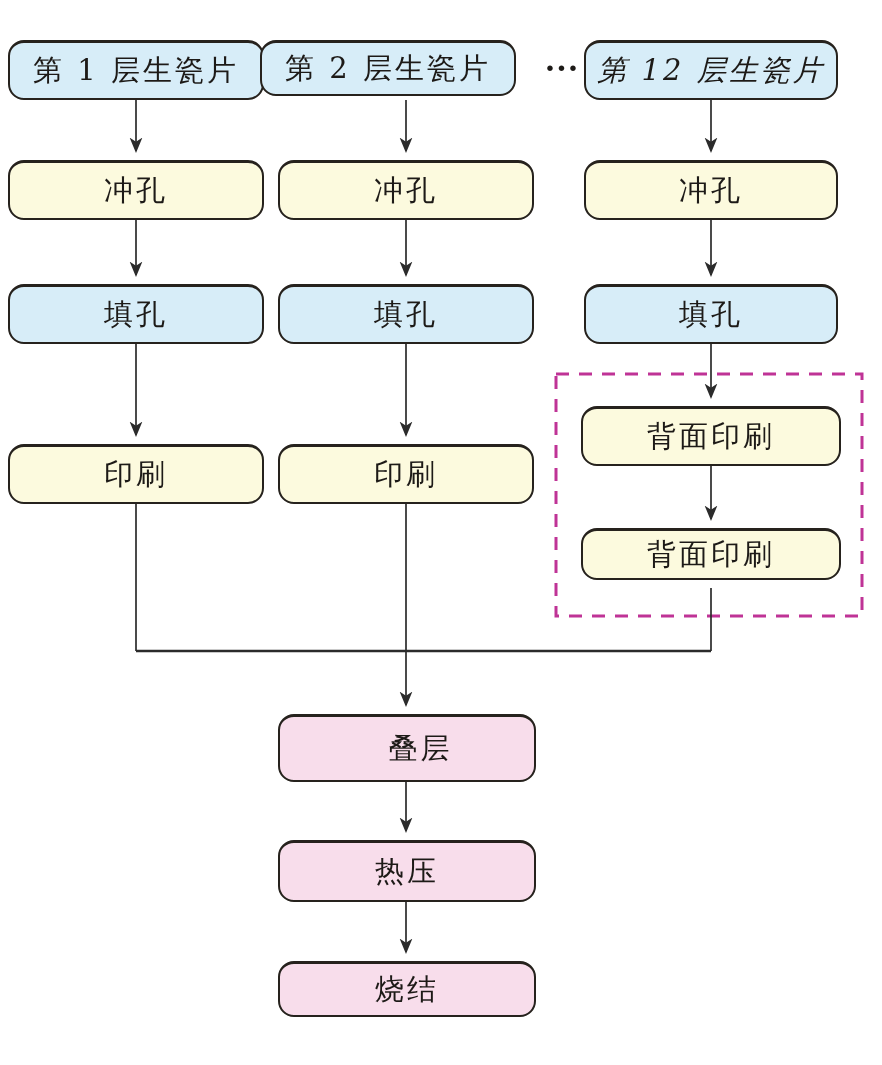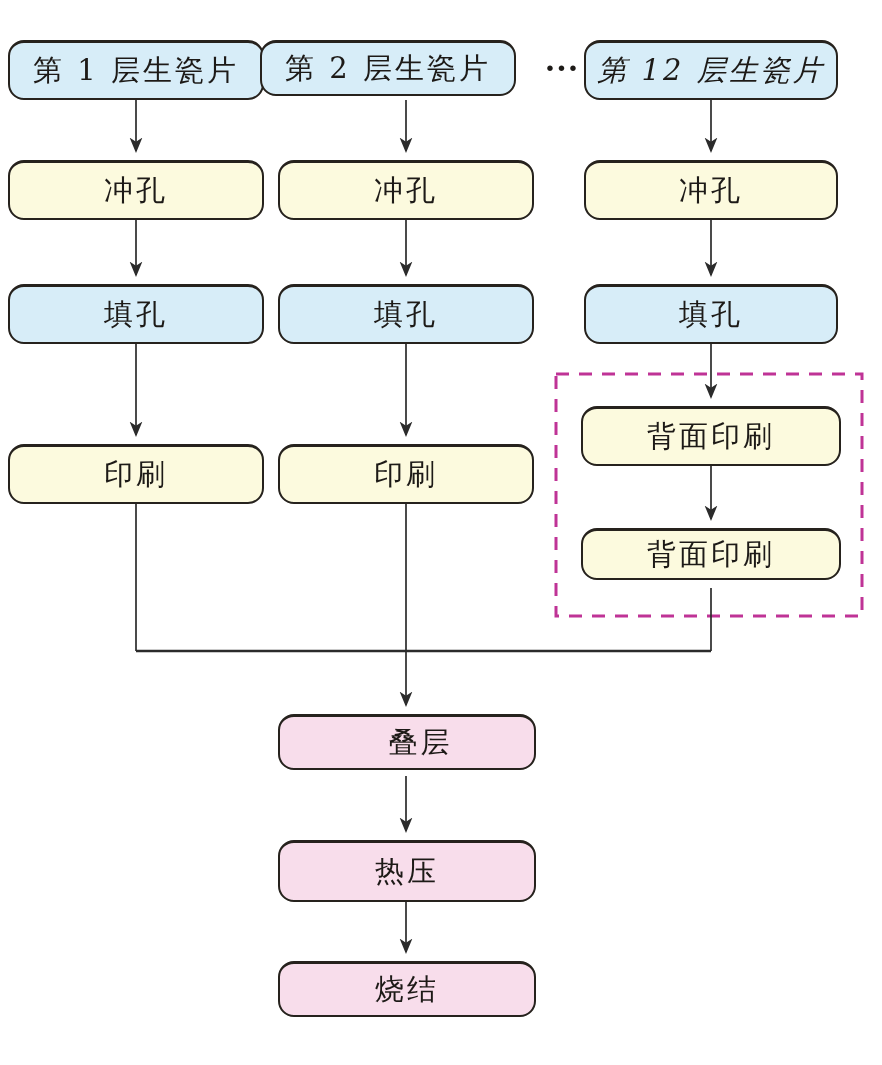--- a/index.html
+++ b/index.html
@@ -89,17 +89,17 @@
   <div class="node blue" style="left:8px;top:284px;width:256px;height:60px;">填孔</div>
   <div class="node blue" style="left:278px;top:284px;width:256px;height:60px;">填孔</div>
   <div class="node blue" style="left:584px;top:284px;width:254px;height:60px;">填孔</div>
 
   <div class="node yellow" style="left:8px;top:444px;width:256px;height:60px;">印刷</div>
   <div class="node yellow" style="left:278px;top:444px;width:256px;height:60px;">印刷</div>
 
   <div class="node yellow" style="left:581px;top:406px;width:260px;height:60px;">背面印刷</div>
   <div class="node yellow" style="left:581px;top:528px;width:260px;height:52px;">背面印刷</div>
 
-  <div class="node pink" style="left:278px;top:714px;width:258px;height:56px;padding-left:27px;">叠层</div>
+  <div class="node pink" style="left:278px;top:714px;width:258px;height:68px;padding-left:27px;">叠层</div>
   <div class="node pink" style="left:278px;top:840px;width:258px;height:62px;font-family:Liberation Serif, serif;">热压</div>
   <div class="node pink" style="left:278px;top:961px;width:258px;height:56px;">烧结</div>
 
 </div>
 
 </body></html>

